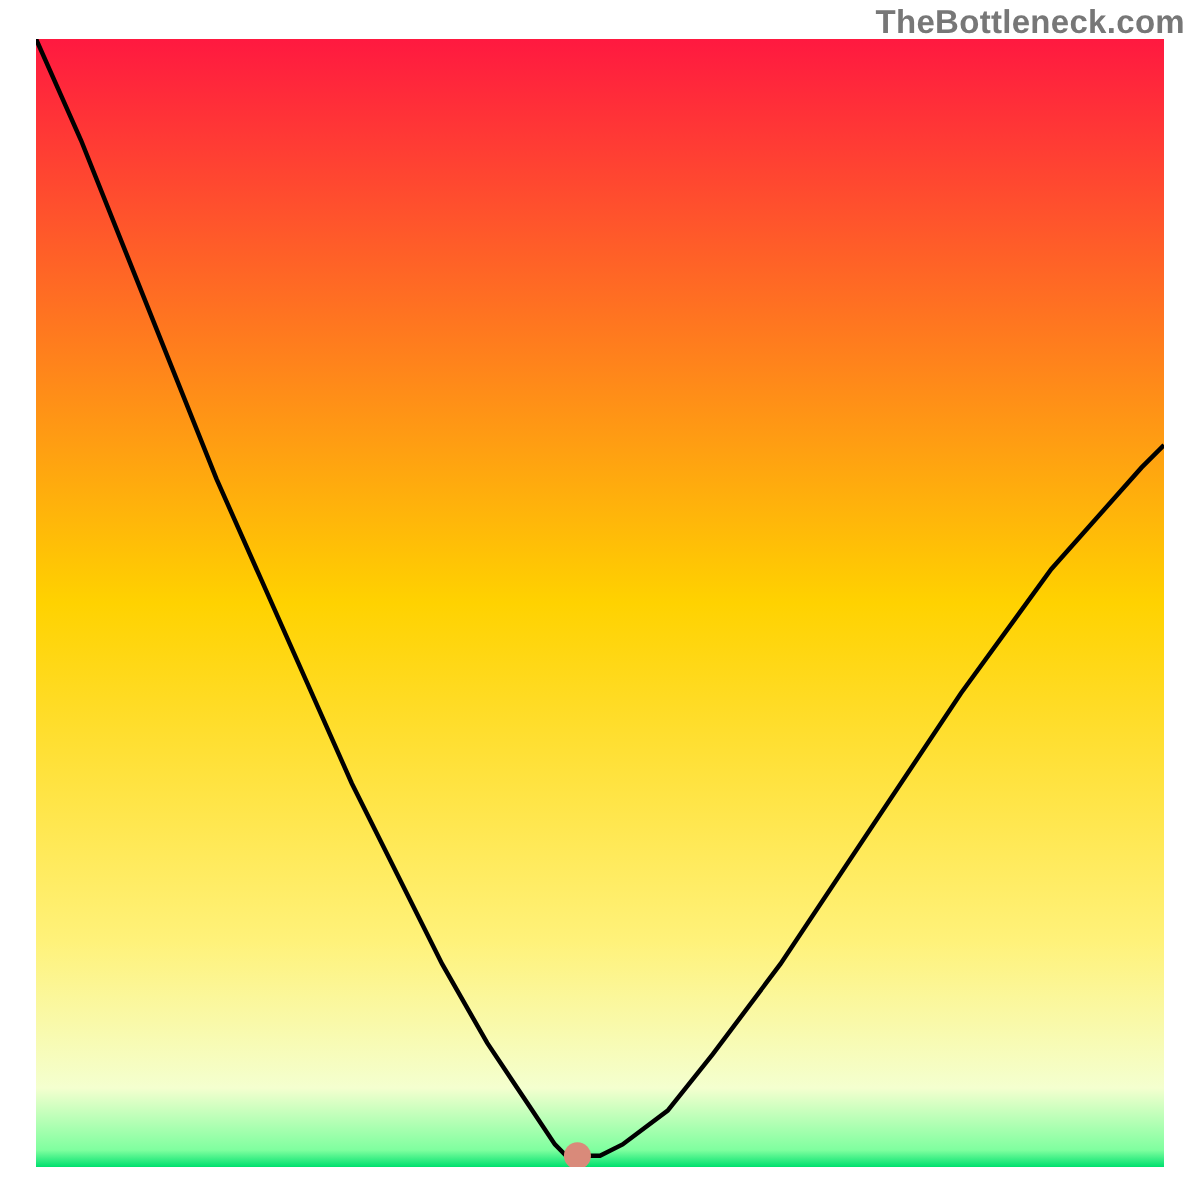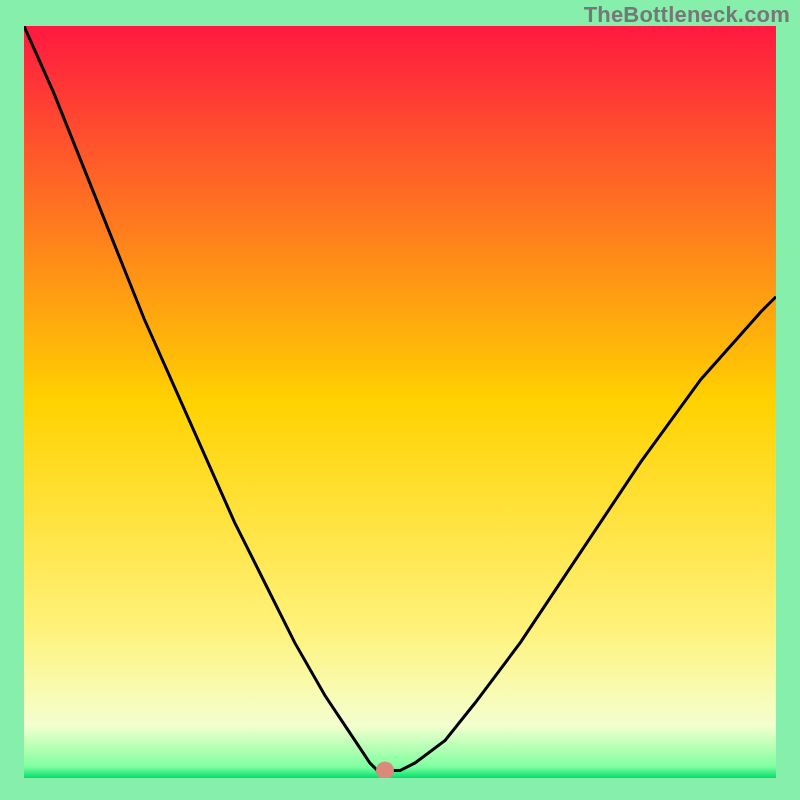--- a/index.html
+++ b/index.html
@@ -8,21 +8,21 @@
     width: 800px;
     height: 800px;
     background: #000;
     overflow: hidden;
     font-family: Arial, Helvetica, sans-serif;
   }
   .frame {
     position: relative;
     width: 800px;
     height: 800px;
-    background: #86efac;
+    background: #ffffff;
   }
   .watermark {
     position: absolute;
     top: 2px;
     right: 10px;
     color: #777;
     font-size: 22px;
     font-weight: 600;
     letter-spacing: 0.2px;
     z-index: 10;

